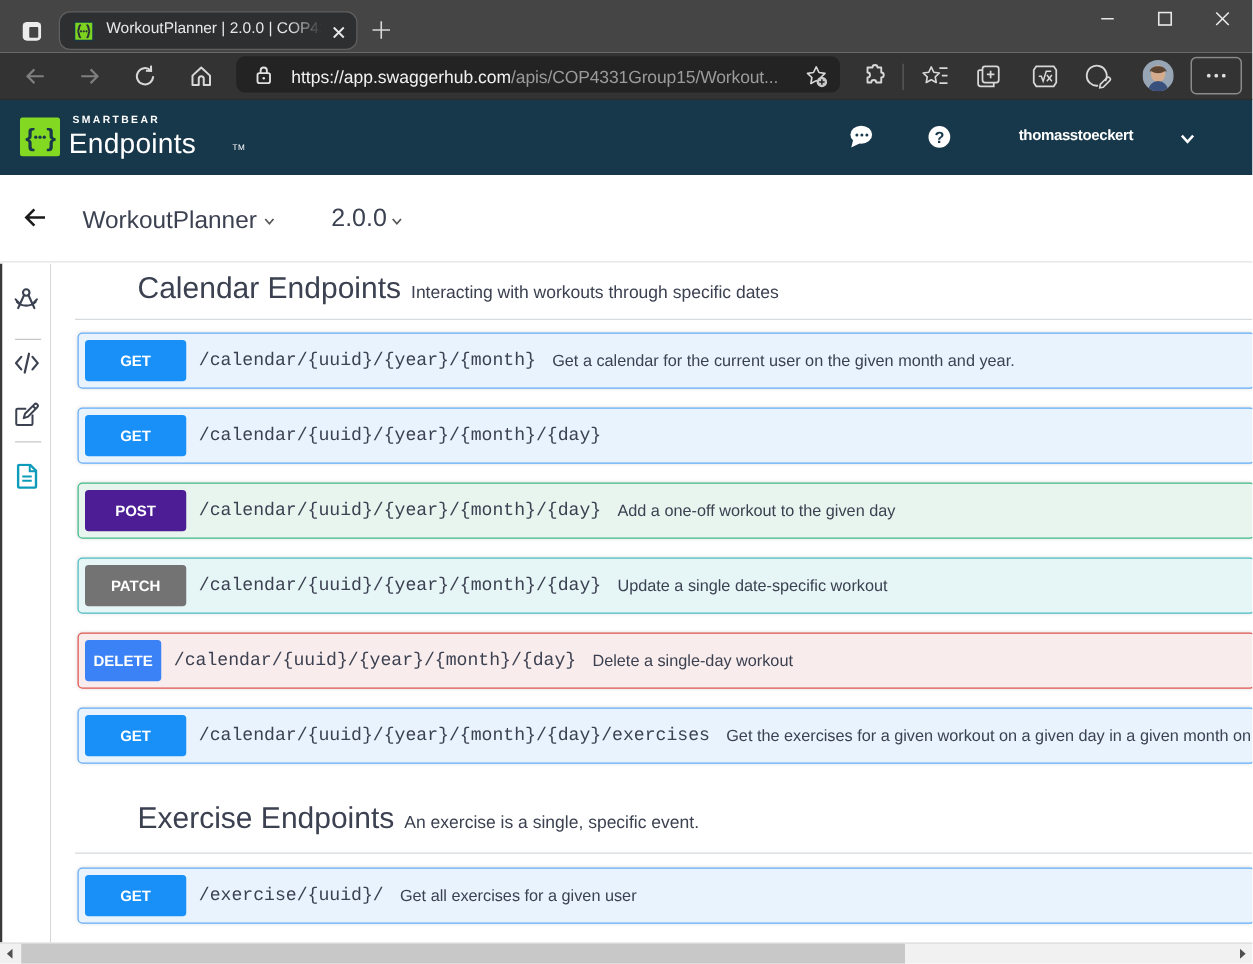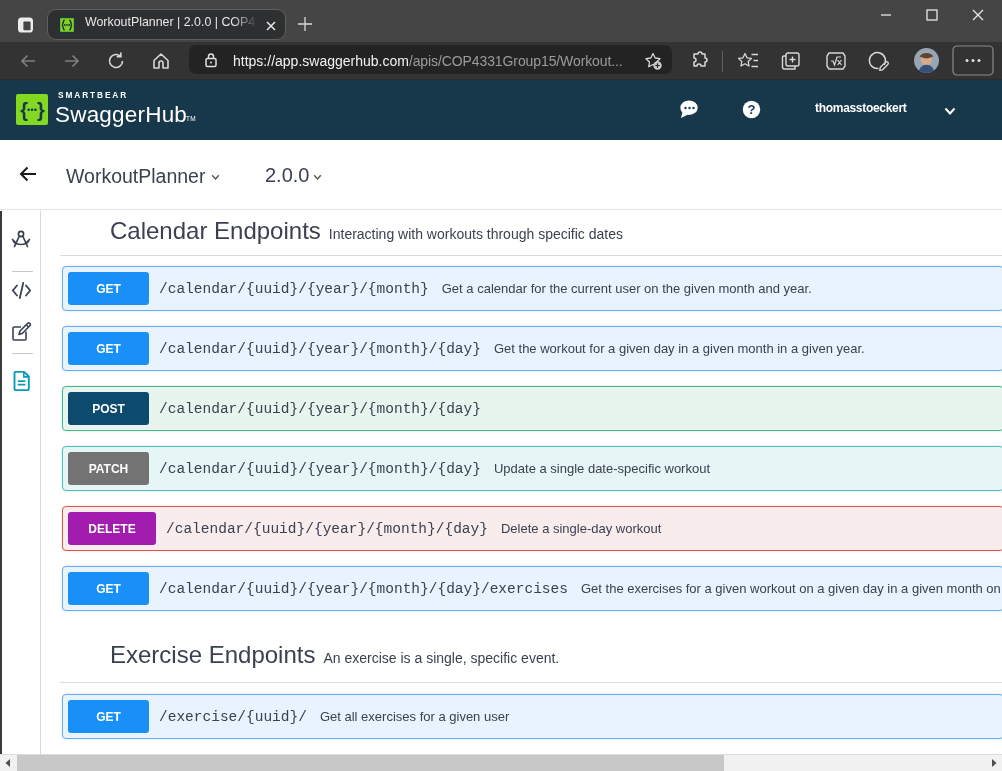--- a/index.html
+++ b/index.html
@@ -41,25 +41,25 @@
   .h4 { position:absolute; left:29px; font-size:24px; color:#3b4151; white-space:nowrap;margin-left:40px; }
   .h4 small { font-size:14px; color:#3b4151; font-weight:normal; margin-left:8px; }
   .secline { position:absolute; left:19px; right:0; height:1px; background:#d8dbde; }
   .opblock { position:absolute; left:21px; right:-2px; height:45px; border:1px solid; border-radius:4px; display:flex; align-items:center; padding-left:5px; box-shadow:0 0 3px rgba(0,0,0,.12); }
   .method { width:81px; height:33px; border-radius:3px; color:#fff; font-weight:bold; font-size:12px; display:flex; align-items:center; justify-content:center; flex:none; font-family:"Liberation Sans",sans-serif; }
   .path { font-family:"Liberation Mono",monospace; font-weight:normal; font-size:14.5px; color:#3b4151; margin-left:10px; white-space:nowrap; }
   .desc { font-size:13px; color:#3b4151; margin-left:13px; white-space:nowrap; }
   .op-get    { background:#e8f3fe; border-color:#64aef8; }
   .op-get    .method { background:#1890f8; }
   .op-post   { background:#e8f5ef; border-color:#3fbb88; }
-  .op-post   .method { background:#0c4a6e; }
+  .op-post   .method { background:#4c1d95; }
   .op-patch  { background:#e6f5f6; border-color:#4cbec2; }
   .op-patch  .method { background:#737373; }
   .op-delete { background:#f9ecec; border-color:#e05550; }
-  .op-delete .method { background:#a21caf; width:88px; }
+  .op-delete .method { background:#3b82f6; width:61px; }
 
   
   #hscroll { left:0; top:754px; width:1002px; height:17px; background:#f1f1f1; border-top:1px solid #dcdcdc; }
   #hthumb { left:17px; top:755px; width:707px; height:16px; background:#c8c8c8; }
 </style>
 </head>
 <body>
 
 <div class="abs" id="tabbar"></div>
 
@@ -191,21 +191,21 @@
 <svg class="abs" style="left:16px;top:94px" width="32" height="31" viewBox="0 0 32 31">
   <text x="4.2" y="22.5" font-family="Liberation Sans" font-weight="bold" font-size="20" fill="#17374a">{</text>
   <text x="21" y="22.5" font-family="Liberation Sans" font-weight="bold" font-size="20" fill="#17374a">}</text>
   <g fill="#17374a">
     <circle cx="12.6" cy="15.7" r="1.3"></circle>
       <circle cx="16" cy="15.7" r="1.3"></circle>
       <circle cx="19.4" cy="15.7" r="1.3"></circle>
   </g>
 </svg>
 <div class="abs" id="smartbear">SMARTBEAR</div>
-<div class="abs" id="swname">SwaggerHub</div>
+<div class="abs" id="swname">Endpoints</div>
 <div class="abs" id="tm">TM</div>
 
 <svg class="abs" style="left:678px;top:99px" width="22" height="21" viewBox="0 0 22 21">
   <ellipse cx="11" cy="8.7" rx="8.7" ry="7.2" fill="#fff"></ellipse>
   <path d="M4.5 13 L3 19 L10 15.5 Z" fill="#fff"></path>
   <g fill="#17374a">
       <circle cx="7.5" cy="9" r="1.2"></circle>
       <circle cx="11.5" cy="9" r="1.2"></circle>
       <circle cx="15.5" cy="9" r="1.2"></circle>
     </g>
@@ -274,25 +274,25 @@
   <div class="h4" style="top:6px">Calendar Endpoints<small>Interacting with workouts through specific dates</small></div>
   <div class="secline" style="top:44px"></div>
   <div class="opblock op-get" style="top:55px">
     <div class="method">GET</div>
     <div class="path">/calendar/{uuid}/{year}/{month}</div>
     <div class="desc">Get a calendar for the current user on the given month and year.</div>
   </div>
   <div class="opblock op-get" style="top:115px">
     <div class="method">GET</div>
     <div class="path">/calendar/{uuid}/{year}/{month}/{day}</div>
-    <div class="desc">Get the workout for a given day in a given month in a given year.</div>
   </div>
   <div class="opblock op-post" style="top:175px">
     <div class="method">POST</div>
     <div class="path">/calendar/{uuid}/{year}/{month}/{day}</div>
+    <div class="desc">Add a one-off workout to the given day</div>
   </div>
   <div class="opblock op-patch" style="top:235px">
     <div class="method">PATCH</div>
     <div class="path">/calendar/{uuid}/{year}/{month}/{day}</div>
     <div class="desc">Update a single date-specific workout</div>
   </div>
   <div class="opblock op-delete" style="top:295px">
     <div class="method">DELETE</div>
     <div class="path">/calendar/{uuid}/{year}/{month}/{day}</div>
     <div class="desc">Delete a single-day workout</div>

